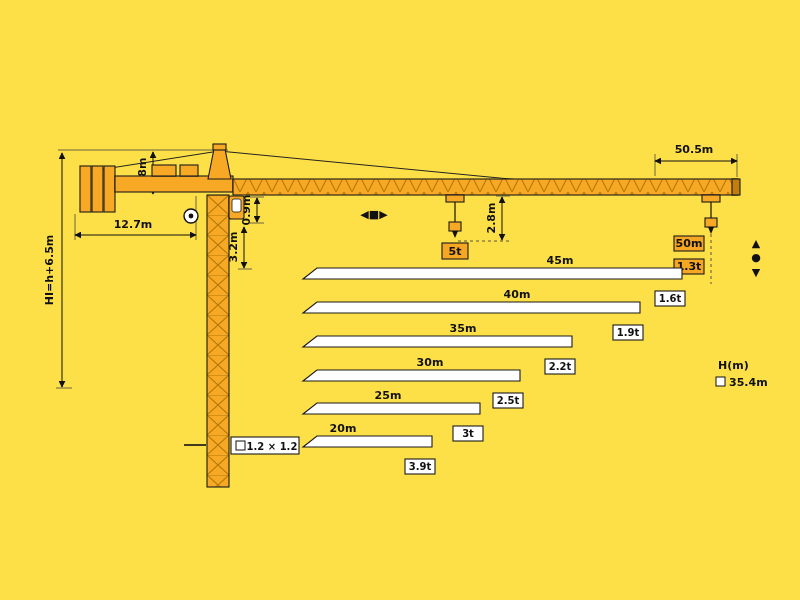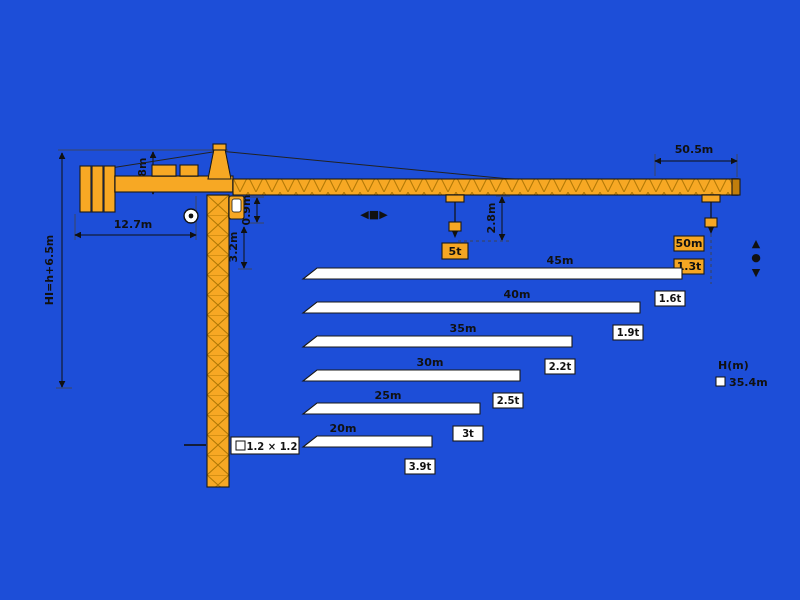--- a/index.html
+++ b/index.html
@@ -1,16 +1,16 @@
 <!DOCTYPE html>
 <html><head>
 <meta charset="utf-8">
 <style>
   html,body{margin:0;padding:0;background:#fff;}
-  .stage{width:800px;height:600px;position:relative;background:#1d4ed8;overflow:hidden;}
+  .stage{width:800px;height:600px;position:relative;background:#fde047;overflow:hidden;}
   svg{display:block;}
   text{font-family:"DejaVu Sans","Liberation Sans",sans-serif;fill:#111;}
   .dim-text{font-size:11px;font-weight:bold;}
   .bar-text{font-size:11px;font-weight:bold;}
   .load-text{font-size:10px;font-weight:bold;}
   .tag-text{font-size:11px;font-weight:bold;}
   .axis-text{font-size:11px;font-weight:bold;}
   .icon-text{font-size:11px;}
   .mid{text-anchor:middle;}
   .dim-line{stroke:#111;stroke-width:1;}

